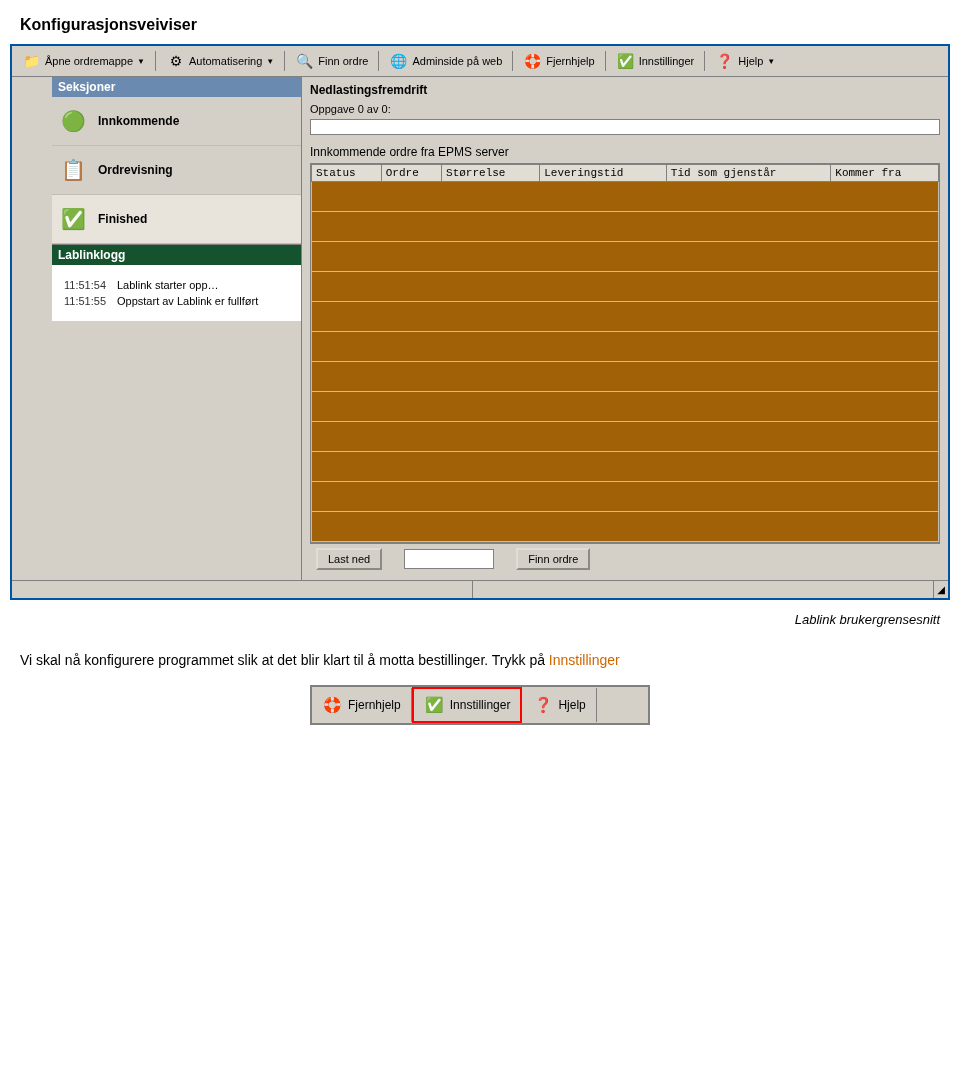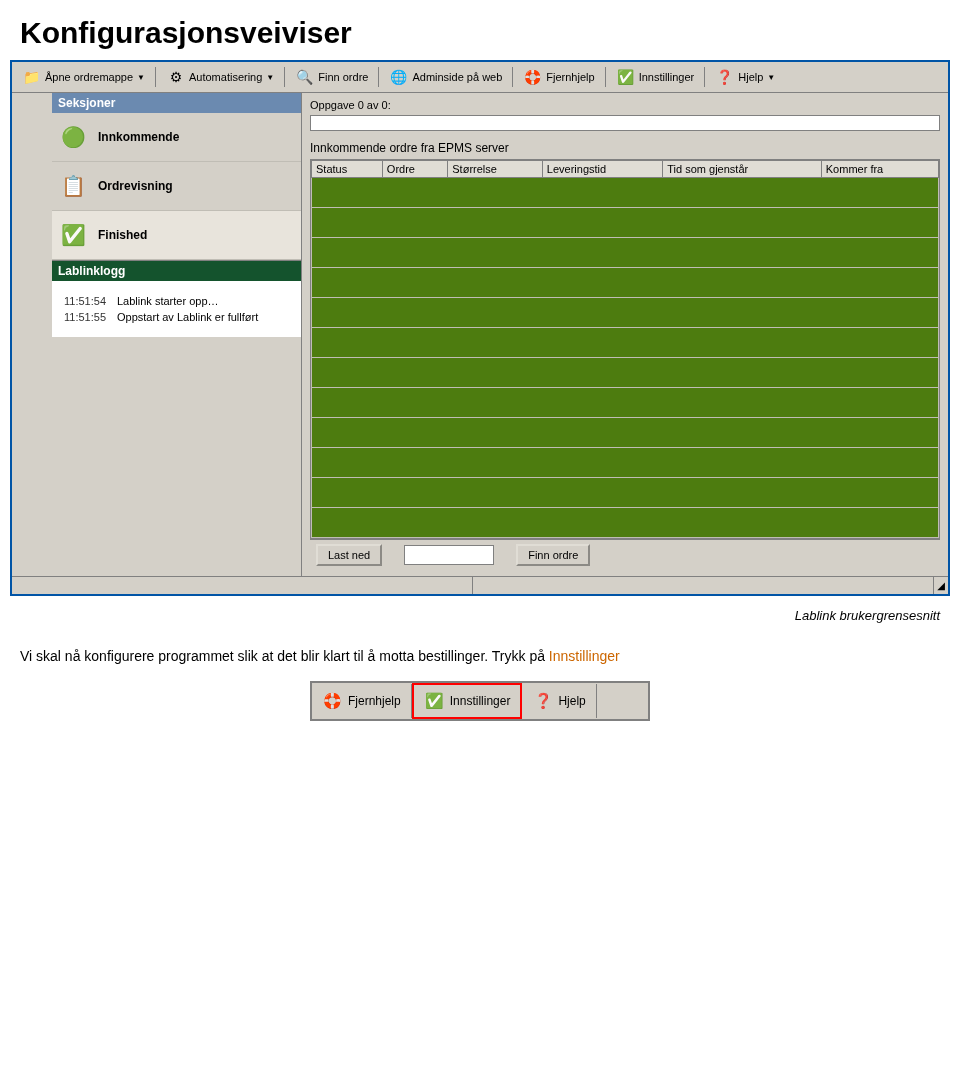--- a/index.html
+++ b/index.html
@@ -6,21 +6,21 @@
     body {
       font-family: Arial, sans-serif;
       font-size: 13px;
       background: #ffffff;
       color: #000;
       width: 960px;
     }
 
     
     .page-title {
-      font-size: 30px;
+      font-size: 16px;
       font-weight: bold;
       padding: 16px 20px 10px 20px;
     }
 
     
     .app-window {
       margin: 0 10px;
       border: 2px solid #0054a6;
       background: #d4d0c8;
     }
@@ -203,21 +203,22 @@
       height: 100%;
       background: #4a90d9;
       width: 0%;
     }
     .incoming-label {
       font-size: 12px;
       margin-bottom: 4px;
     }
     .table-container {
       border: 1px solid #808080;
-      background: #4d7c0f;
+      background: #a16207;
+      font-family: Liberation Mono, monospace;
     }
     .orders-table {
       width: 100%;
       border-collapse: collapse;
       font-size: 11px;
     }
     .orders-table th {
       background: #e0ddd5;
       border: 1px solid #808080;
       padding: 2px 4px;
@@ -428,20 +429,21 @@
           </div>
           <div class="log-entry">
             <span class="log-time">11:51:55</span>
             <span class="log-msg">Oppstart av Lablink er fullført</span>
           </div>
         </div>
       </div>
     </div>
 
     <div class="right-panel">
+      <div class="section-title">Nedlastingsfremdrift</div>
       <div class="task-info">Oppgave 0 av 0:</div>
       <div class="progress-bar-outer">
         <div class="progress-bar-inner" style="width:0%"></div>
       </div>
       <div class="incoming-label">Innkommende ordre fra EPMS server</div>
       <div class="table-container">
         <table class="orders-table">
           <thead>
             <tr>
               <th>Status</th>

